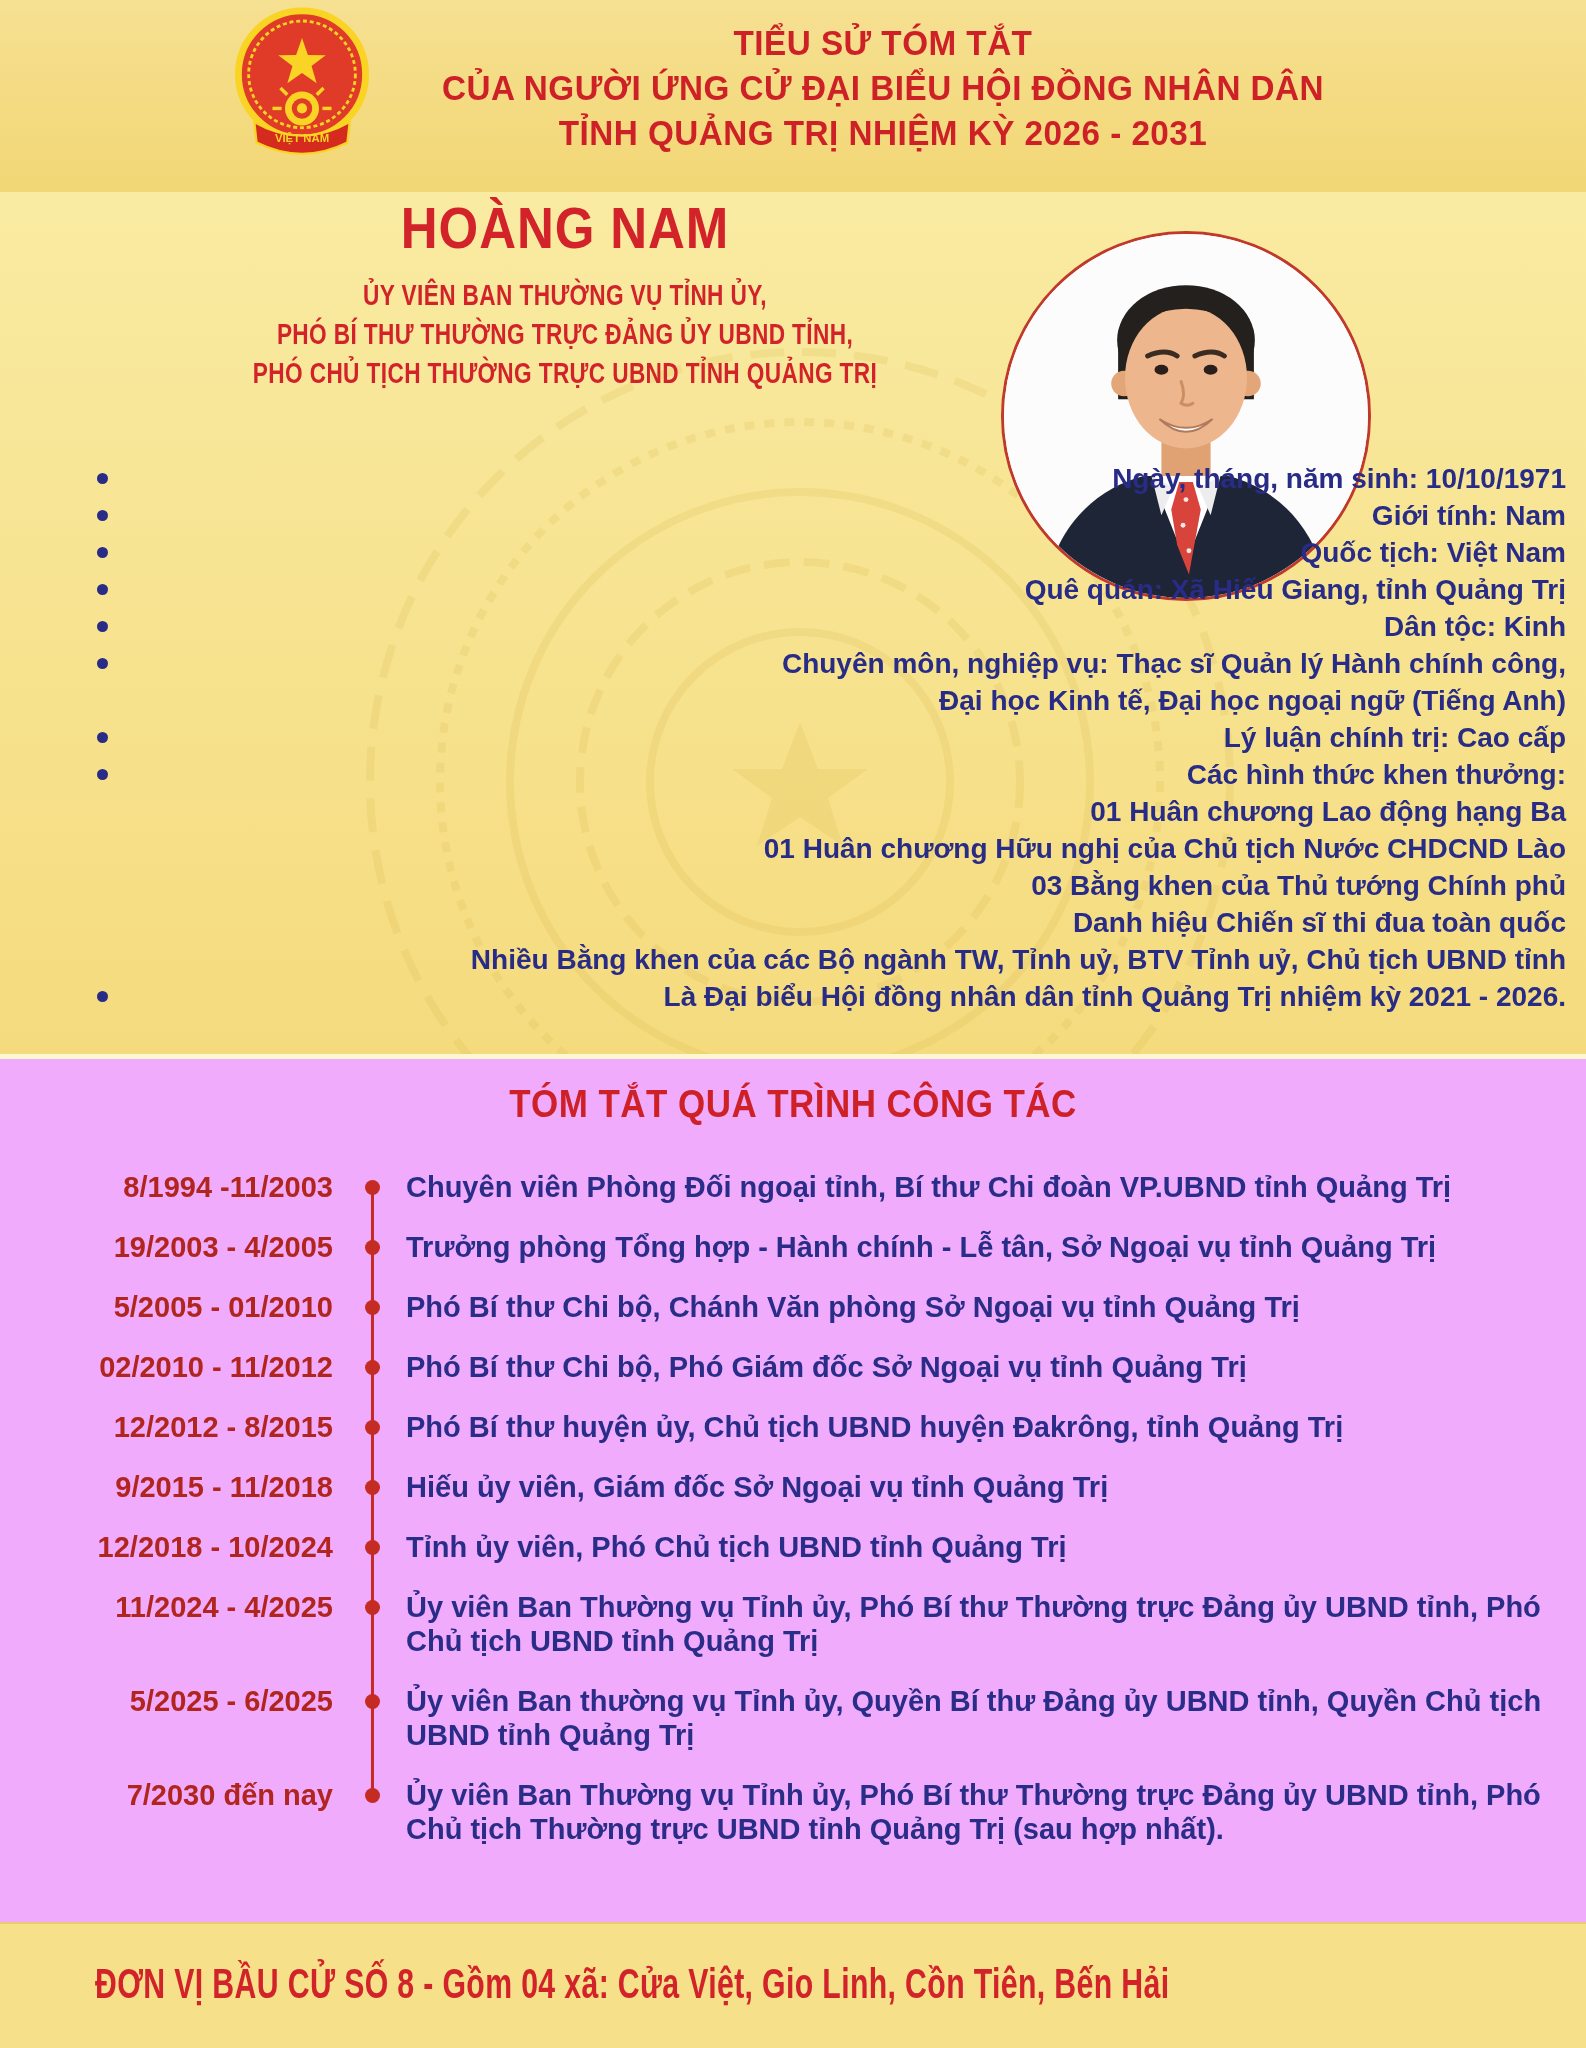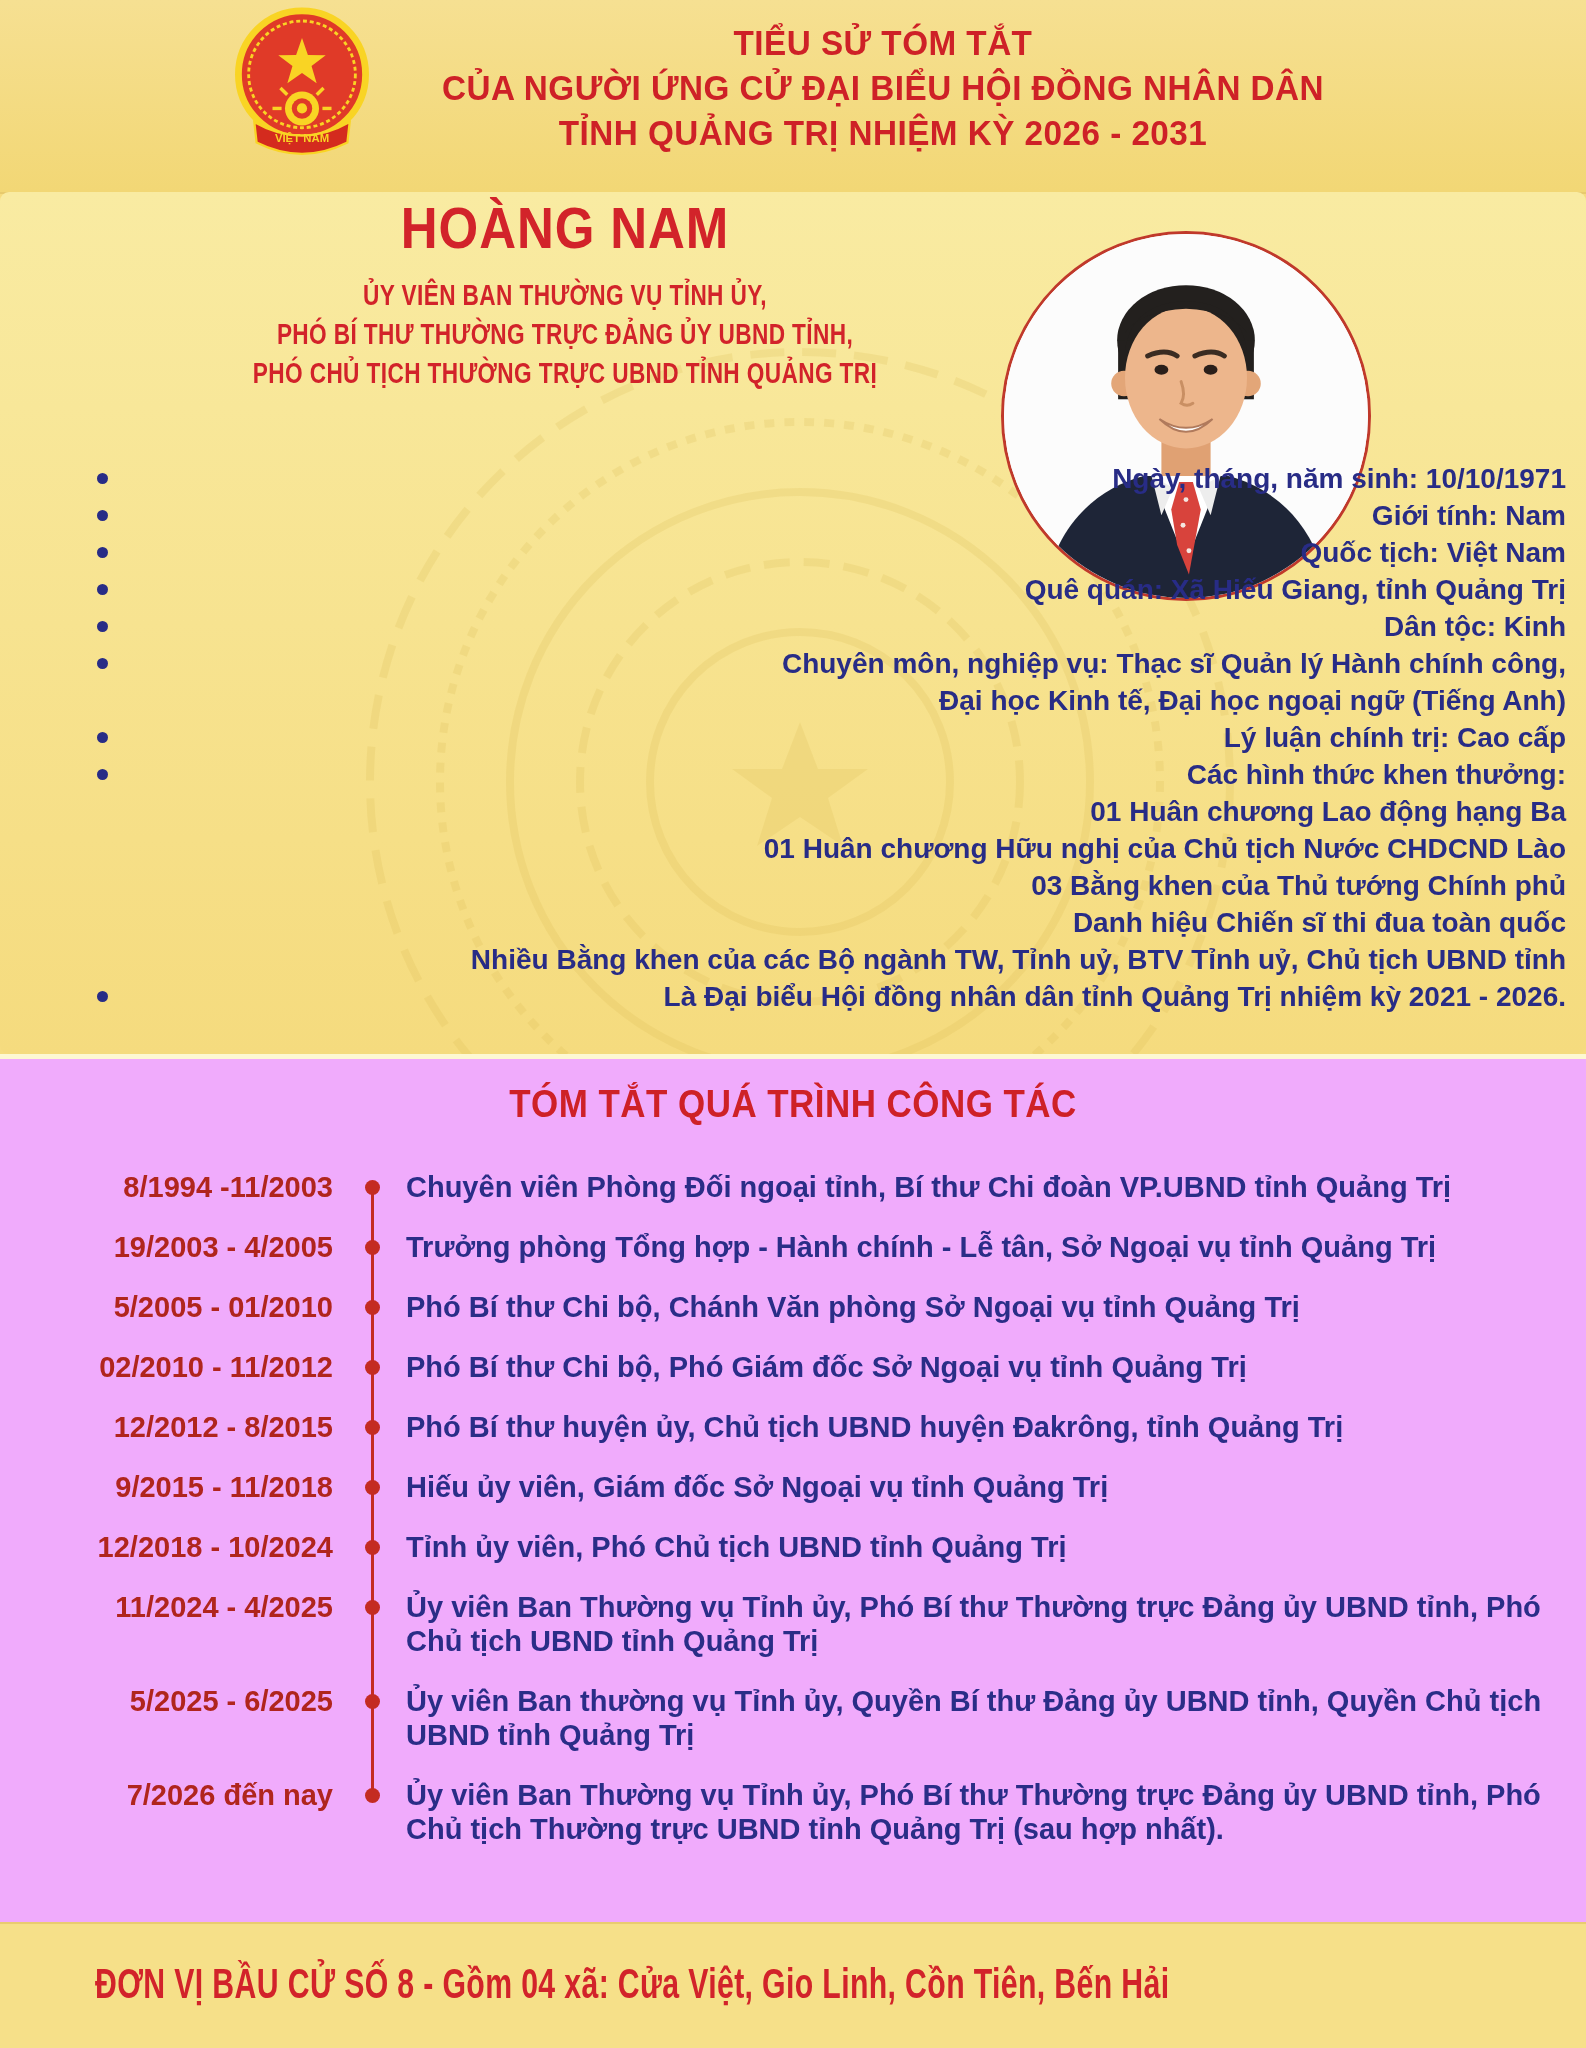--- a/index.html
+++ b/index.html
@@ -10,21 +10,21 @@
   }
   
   .band-top{position:absolute;top:0;left:0;right:0;height:192px;
     background:linear-gradient(#F6E092,#F2D775);border-bottom:2px solid #E7CA6D;}
   .emblem{position:absolute;left:233px;top:4px;width:138px;height:168px;}
   .header-titles{position:absolute;left:300px;right:120px;top:20px;text-align:center;
     color:#CE2127;transform:scaleX(0.95);}
   .header-line{font-size:35px;line-height:45px;letter-spacing:.5px;}
   
   .main-section{position:absolute;top:192px;left:0;right:0;height:862px;
-    background:linear-gradient(#F9EBA2,#F5DB7E);overflow:hidden;border-radius:9px;}
+    background:linear-gradient(#F9EBA2,#F5DB7E);overflow:hidden;}
   .watermark{position:absolute;left:340px;top:130px;width:920px;height:920px;opacity:.20;}
   .cand-name{position:absolute;top:2px;left:60px;width:1010px;text-align:center;
     font-size:58px;color:#D2232A;transform:scaleX(0.88);letter-spacing:1px;}
   .cand-titles{position:absolute;top:84px;left:60px;width:1010px;text-align:center;
     color:#D2232A;transform:scaleX(0.78);}
   .cand-title-line{font-size:29px;line-height:39px;letter-spacing:.5px;}
   .photo-wrap{position:absolute;left:1001px;top:39px;width:364px;height:364px;
     border-radius:50%;background:#FDFDFD;border:3px solid #C0392B;overflow:hidden;}
   .photo-wrap svg{display:block;width:100%;height:100%;}
   .bio{position:absolute;top:268px;left:95px;right:20px;color:#282C86;font-size:28px;text-align:right;}
@@ -194,21 +194,21 @@
         <div class="tl-period">11/2024 - 4/2025</div>
         <div class="tl-dot"></div>
         <div class="tl-role">Ủy viên Ban Thường vụ Tỉnh ủy, Phó Bí thư Thường trực Đảng ủy UBND tỉnh, Phó Chủ tịch UBND tỉnh Quảng Trị</div>
       </div>
       <div class="tl-row">
         <div class="tl-period">5/2025 - 6/2025</div>
         <div class="tl-dot"></div>
         <div class="tl-role">Ủy viên Ban thường vụ Tỉnh ủy, Quyền Bí thư Đảng ủy UBND tỉnh, Quyền Chủ tịch UBND tỉnh Quảng Trị</div>
       </div>
       <div class="tl-row">
-        <div class="tl-period">7/2026 đến nay</div>
+        <div class="tl-period">7/2030 đến nay</div>
         <div class="tl-dot"></div>
         <div class="tl-role">Ủy viên Ban Thường vụ Tỉnh ủy, Phó Bí thư Thường trực Đảng ủy UBND tỉnh, Phó Chủ tịch Thường trực UBND tỉnh Quảng Trị (sau hợp nhất).</div>
       </div>
     </div>
   </div>
 
   <div class="band-bottom">
     <div class="footer-text">ĐƠN VỊ BẦU CỬ SỐ 8 - Gồm 04 xã: Cửa Việt, Gio Linh, Cồn Tiên, Bến Hải</div>
   </div>
 

